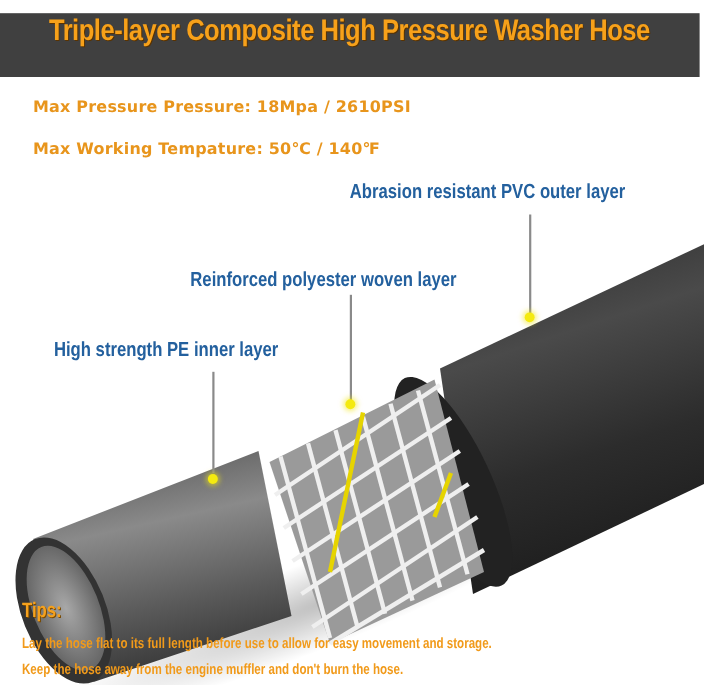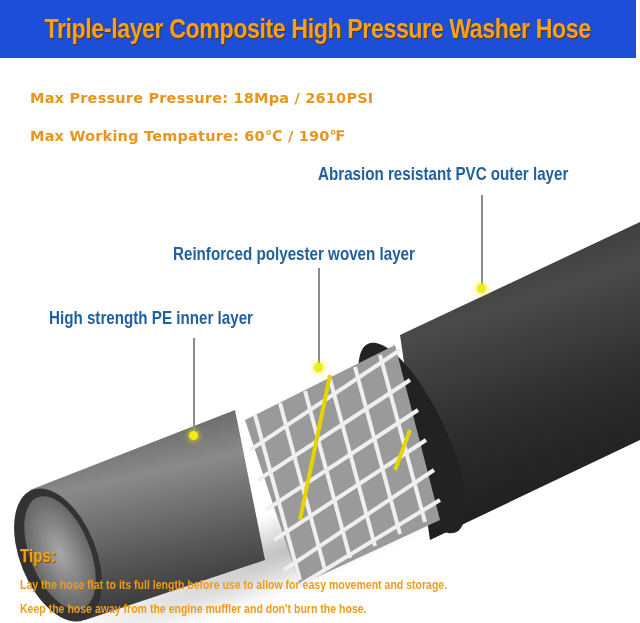--- a/index.html
+++ b/index.html
@@ -1,35 +1,35 @@
 <!DOCTYPE html>
 <html><head>
 <meta charset="utf-8">
 <style>
   html, body { margin:0; padding:0; }
   body { width:640px; height:623px; background:#ffffff; position:relative; overflow:hidden; font-family:"Liberation Sans", sans-serif; }
-  .banner { position:absolute; left:0; top:0; width:636px; height:58px; background:#1d4ed8; display:flex; align-items:center; justify-content:center; }
+  .banner { position:absolute; left:0; top:12px; width:636px; height:58px; background:#404040; display:flex; align-items:flex-start; justify-content:center; }
   .banner-title { color:#f7a11a; font-family:"Liberation Sans", sans-serif; font-weight:bold; font-size:27px; letter-spacing:-0.5px; transform:scaleX(0.86); white-space:nowrap; text-shadow:1px 1px 0 #5a3300; }
   .spec { position:absolute; left:30px; color:#e8951c; font-family:"DejaVu Sans", sans-serif; font-weight:bold; font-size:14.5px; letter-spacing:0.2px; white-space:nowrap; }
   .label { position:absolute; color:#23609e; font-family:"Liberation Sans", sans-serif; font-weight:bold; font-size:18.5px; white-space:nowrap; transform-origin:left center; transform:scaleX(0.82); }
   .leader { position:absolute; width:1.5px; background:#8a8a8a; }
   .dot { position:absolute; width:9px; height:9px; border-radius:50%; background:#f4ea10; box-shadow:0 0 5px 2px rgba(240,230,20,0.55); }
   .tips-h { position:absolute; left:20px; top:545px; color:#f5a11d; font-family:"Liberation Sans", sans-serif; font-weight:bold; font-size:19px; transform-origin:left center; transform:scaleX(0.8); text-shadow:1px 1px 0 #7a4a00; }
   .tip { position:absolute; left:20px; color:#f19a1a; font-family:"Liberation Sans", sans-serif; font-weight:bold; font-size:13.5px; transform-origin:left center; transform:scaleX(0.78); white-space:nowrap; }
   svg.hose { position:absolute; left:0; top:0; }
 </style>
 </head>
 <body>
 
 <div class="banner">
   <span class="banner-title">Triple-layer Composite High Pressure Washer Hose</span>
 </div>
 
 <div class="spec" style="top:90px;">Max Pressure Pressure: 18Mpa / 2610PSI</div>
-<div class="spec" style="top:128px;">Max Working Tempature: 60℃ / 190℉</div>
+<div class="spec" style="top:128px;">Max Working Tempature: 50℃ / 140℉</div>
 
 <svg class="hose" width="640" height="623" viewBox="0 0 640 623">
   <defs>
     <linearGradient id="outerG" x1="0" y1="0" x2="0.25" y2="1">
       <stop offset="0" stop-color="#2a2a2a"></stop>
       <stop offset="0.35" stop-color="#4a4a4a"></stop>
       <stop offset="0.7" stop-color="#2c2c2c"></stop>
       <stop offset="1" stop-color="#1e1e1e"></stop>
     </linearGradient>
     <linearGradient id="innerG" x1="0" y1="0" x2="0.25" y2="1">

